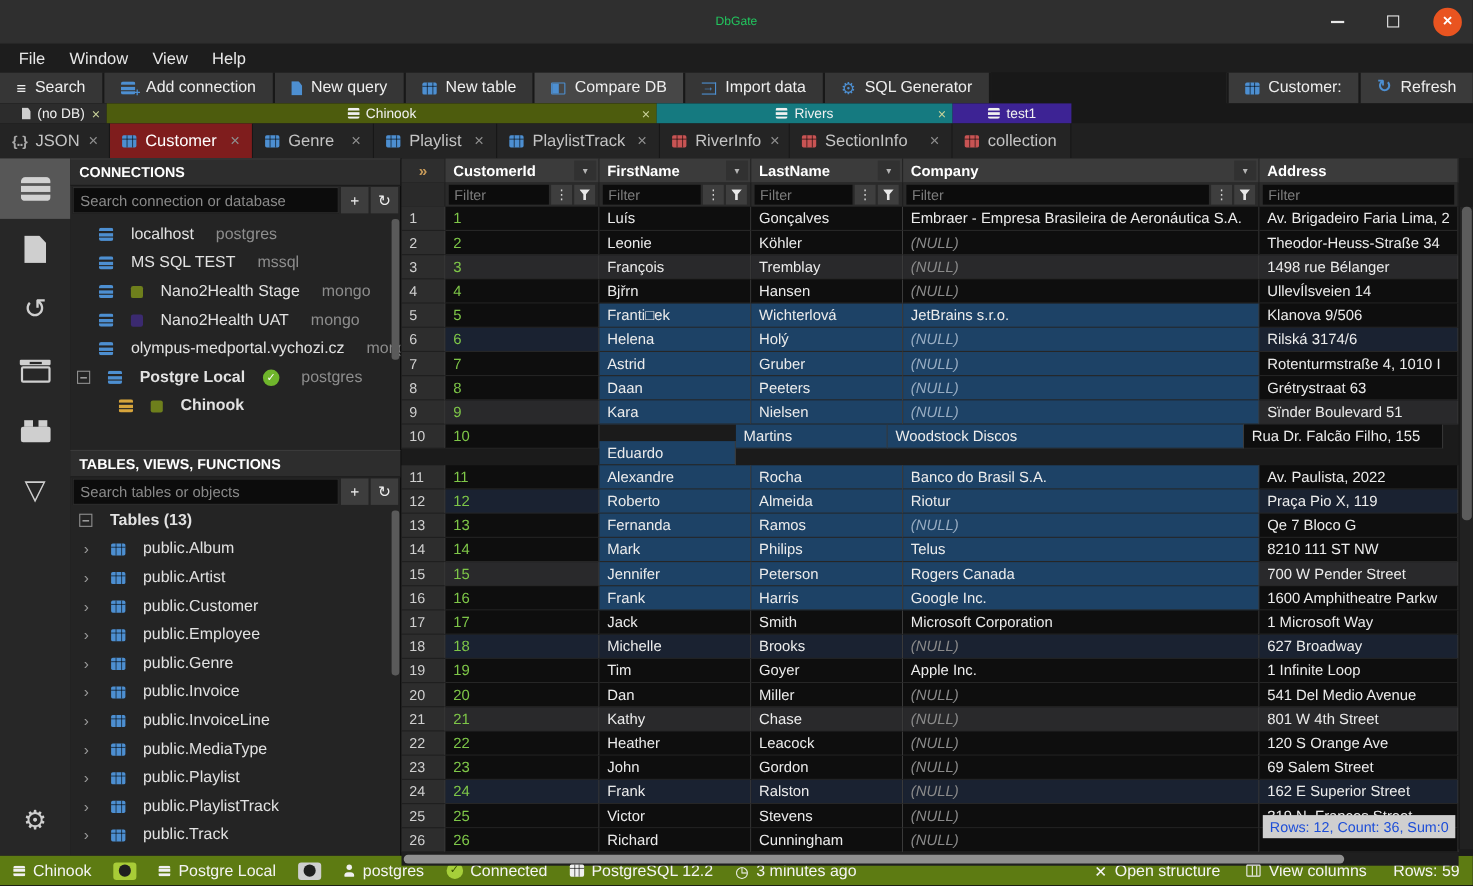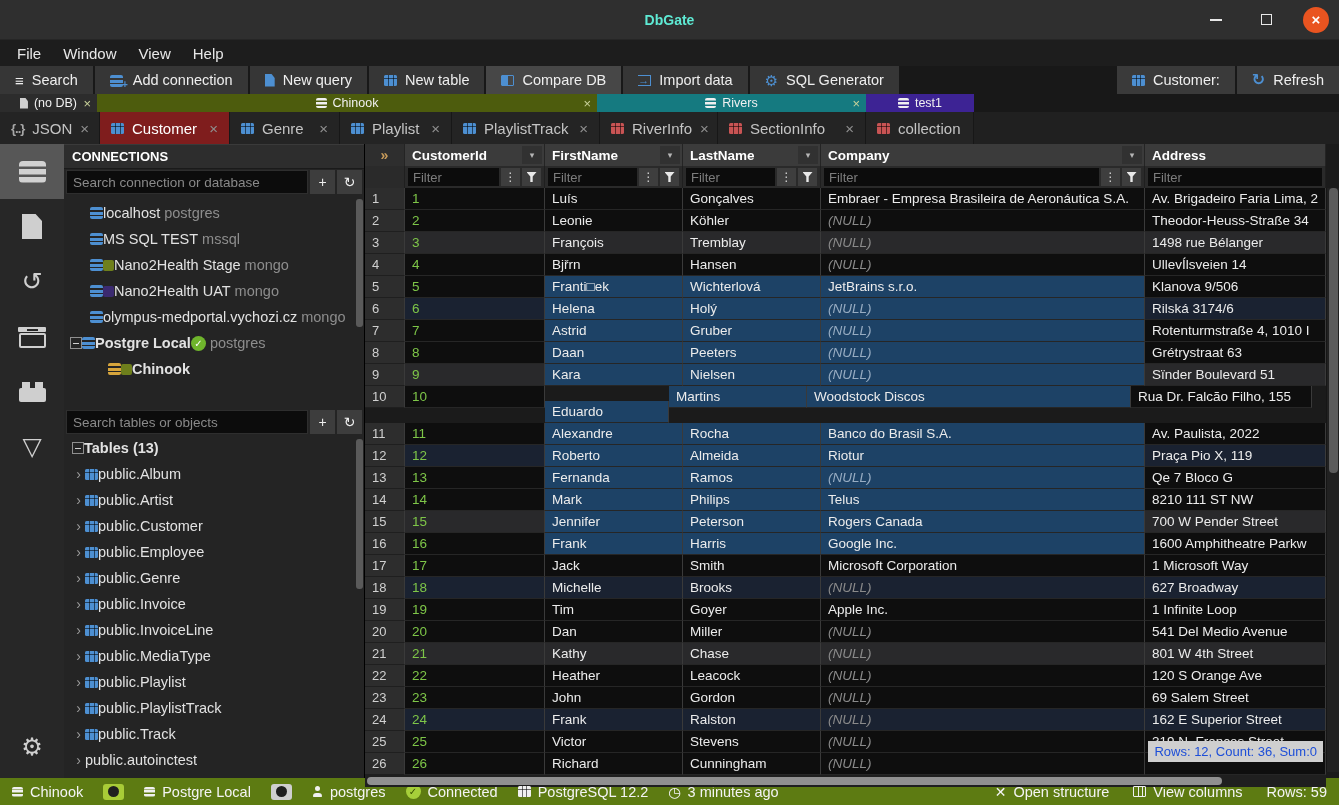--- a/index.html
+++ b/index.html
@@ -2,21 +2,21 @@
 <html><head>
 <meta charset="utf-8">
 <style>
   *{box-sizing:border-box;margin:0;padding:0}
   html,body{background:#111}
   .app{width:1339px;height:805px;display:flex;flex-direction:column;overflow:hidden;position:relative;
        background:#1e1e1e;color:#ddd;font-family:"Liberation Sans","DejaVu Sans",sans-serif;font-size:14px}
 
   
   .titlebar{height:40px;background:#2f2f2f;display:flex;align-items:center;justify-content:center;position:relative;flex:none;border-bottom:1px solid #262626}
-  .title{font-weight:bold;font-size:14px;color:#5eead4}
+  .title{font-weight:normal;font-size:11px;color:#22c55e}
   .win-controls{position:absolute;right:10px;top:0;height:100%;display:flex;align-items:center;gap:24px}
   .win-btn{width:26px;height:26px;display:flex;align-items:center;justify-content:center;color:#e8e8e8;cursor:default}
   .min-glyph{width:12px;height:2px;background:#e8e8e8;display:inline-block}
   .max-glyph{width:11px;height:11px;border:1.5px solid #e8e8e8;display:inline-block}
   .win-close{background:#e95420;border-radius:50%;font-size:15px;font-weight:bold;color:#fff}
 
   
   .menubar{height:26px;background:#1d1d1d;display:flex;align-items:center;padding-left:6px;flex:none}
   .menu-item{padding:0 11px;font-size:15px;color:#e8e8e8}
 
@@ -47,21 +47,21 @@
 
   .leftpanel{width:301px;background:#242424;display:flex;flex-direction:column;border-right:1px solid #000;min-height:0;flex:none}
   .sec-header{height:25px;background:#2d2d2d;display:flex;align-items:center;padding:0 8px;font-weight:bold;font-size:13px;color:#fff;border-top:1px solid #3a3a3a;border-bottom:1px solid #1a1a1a;flex:none}
   .searchbar{height:26px;display:flex;padding:1px 2px;gap:2px;flex:none}
   .searchbar input{flex:1;background:#0c0c0c;border:1px solid #2e2e2e;color:#ccc;padding:0 6px;font-size:13.5px;font-family:inherit;outline:none}
   .searchbar input::placeholder{color:#8a8a8a}
   .sq-btn{width:25px;background:#3d3d3d;color:#eee;display:flex;align-items:center;justify-content:center;font-size:14px}
   .listwrap{position:relative;overflow:hidden}
   .conn-list{height:214px;padding-top:5px}
   .tbl-list{flex:1}
-  .litem{height:26px;display:flex;align-items:center;gap:0;padding-left:26px;font-size:14.5px;color:#e2e2e2;white-space:nowrap;overflow:hidden}
+  .litem{height:26px;display:flex;align-items:center;gap:16px;padding-left:26px;font-size:14.5px;color:#e2e2e2;white-space:nowrap;overflow:hidden}
   .litem .engine{color:#8d8d8d;margin-left:4px}
   .litem.root{padding-left:6px;font-weight:bold}
   .litem.child{padding-left:44px;font-weight:bold}
   .litem.tree{padding-left:8px}
   .litem.bold{font-weight:bold}
   .chev{color:#9a9a9a;font-size:14px;width:13px;text-align:center;flex:none}
   .panel-thumb{position:absolute;right:1px;width:7px;background:#5a5a5a;border-radius:3px}
 
   
   .ic{display:inline-block;flex:none;position:relative}
@@ -343,20 +343,21 @@
             <span class="ic-check">✓</span>
             <span class="engine" style="font-weight: normal;">postgres</span>
           </div>
           <div class="litem child">
             <span class="ic ic-db c-yellow"></span>
             <span class="sw" style="background: rgb(110, 127, 28);"></span>
             <span>Chinook</span>
           </div>
           <div class="panel-thumb" style="top: 4px; height: 128px;"></div>
         </div>
+      <div class="sec-header">TABLES, VIEWS, FUNCTIONS</div>
       <div class="searchbar">
         <input type="text" placeholder="Search tables or objects" style="">
         <div class="sq-btn">+</div>
         <div class="sq-btn">↻</div>
       </div>
       <div class="listwrap tbl-list" id="tbl-list">
           <div class="litem tree bold">
             <span class="ic-expand"></span>
             <span>Tables (13)</span>
           </div>

